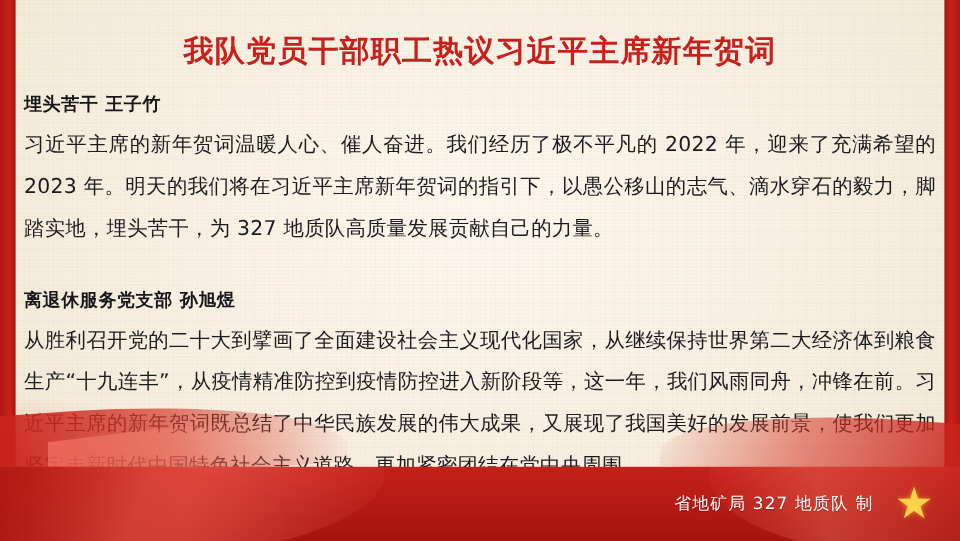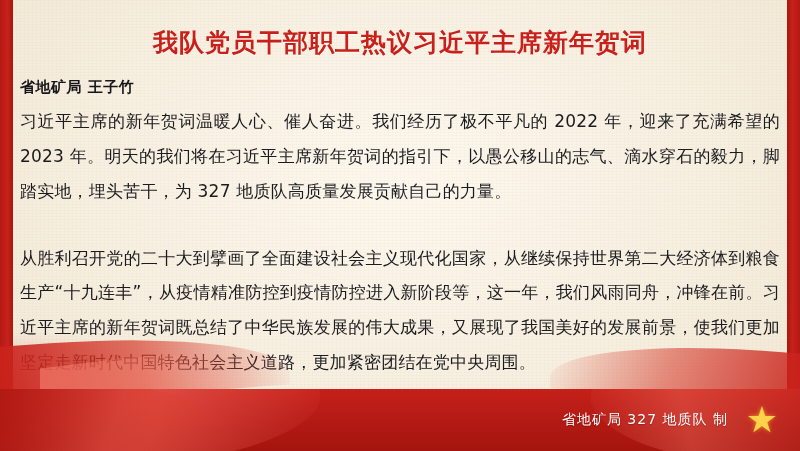--- a/index.html
+++ b/index.html
@@ -205,27 +205,28 @@
   <div class="paper-texture"></div>
 
   <div class="left-band"></div>
   <div class="right-band"></div>
 
   <div class="title">我队党员干部职工热议习近平主席新年贺词</div>
 
   <div class="content">
 
     <div class="section">
-      <div class="section-heading">省地矿局 王子竹</div>
+      <div class="section-heading">埋头苦干 王子竹</div>
       <p class="section-body">习近平主席的新年贺词温暖人心、催人奋进。我们经历了极不平凡的 2022 年，迎来了充满希望的 2023 年。明天的我们将在习近平主席新年贺词的指引下，以愚公移山的志气、滴水穿石的毅力，脚踏实地，埋头苦干，为 327 地质队高质量发展贡献自己的力量。</p>
     </div>
 
     <div class="gap-spacer"></div>
 
     <div class="section">
+      <div class="section-heading">离退休服务党支部 孙旭煜</div>
       <p class="section-body">从胜利召开党的二十大到擘画了全面建设社会主义现代化国家，从继续保持世界第二大经济体到粮食生产“十九连丰”，从疫情精准防控到疫情防控进入新阶段等，这一年，我们风雨同舟，冲锋在前。习近平主席的新年贺词既总结了中华民族发展的伟大成果，又展现了我国美好的发展前景，使我们更加坚定走新时代中国特色社会主义道路，更加紧密团结在党中央周围。</p>
     </div>
 
   </div>
 
   <div class="corner-glow"></div>
 
   <div class="footer-ribbon-top">
     <div class="swirl-left"></div>
     <div class="swirl-left-2"></div>

